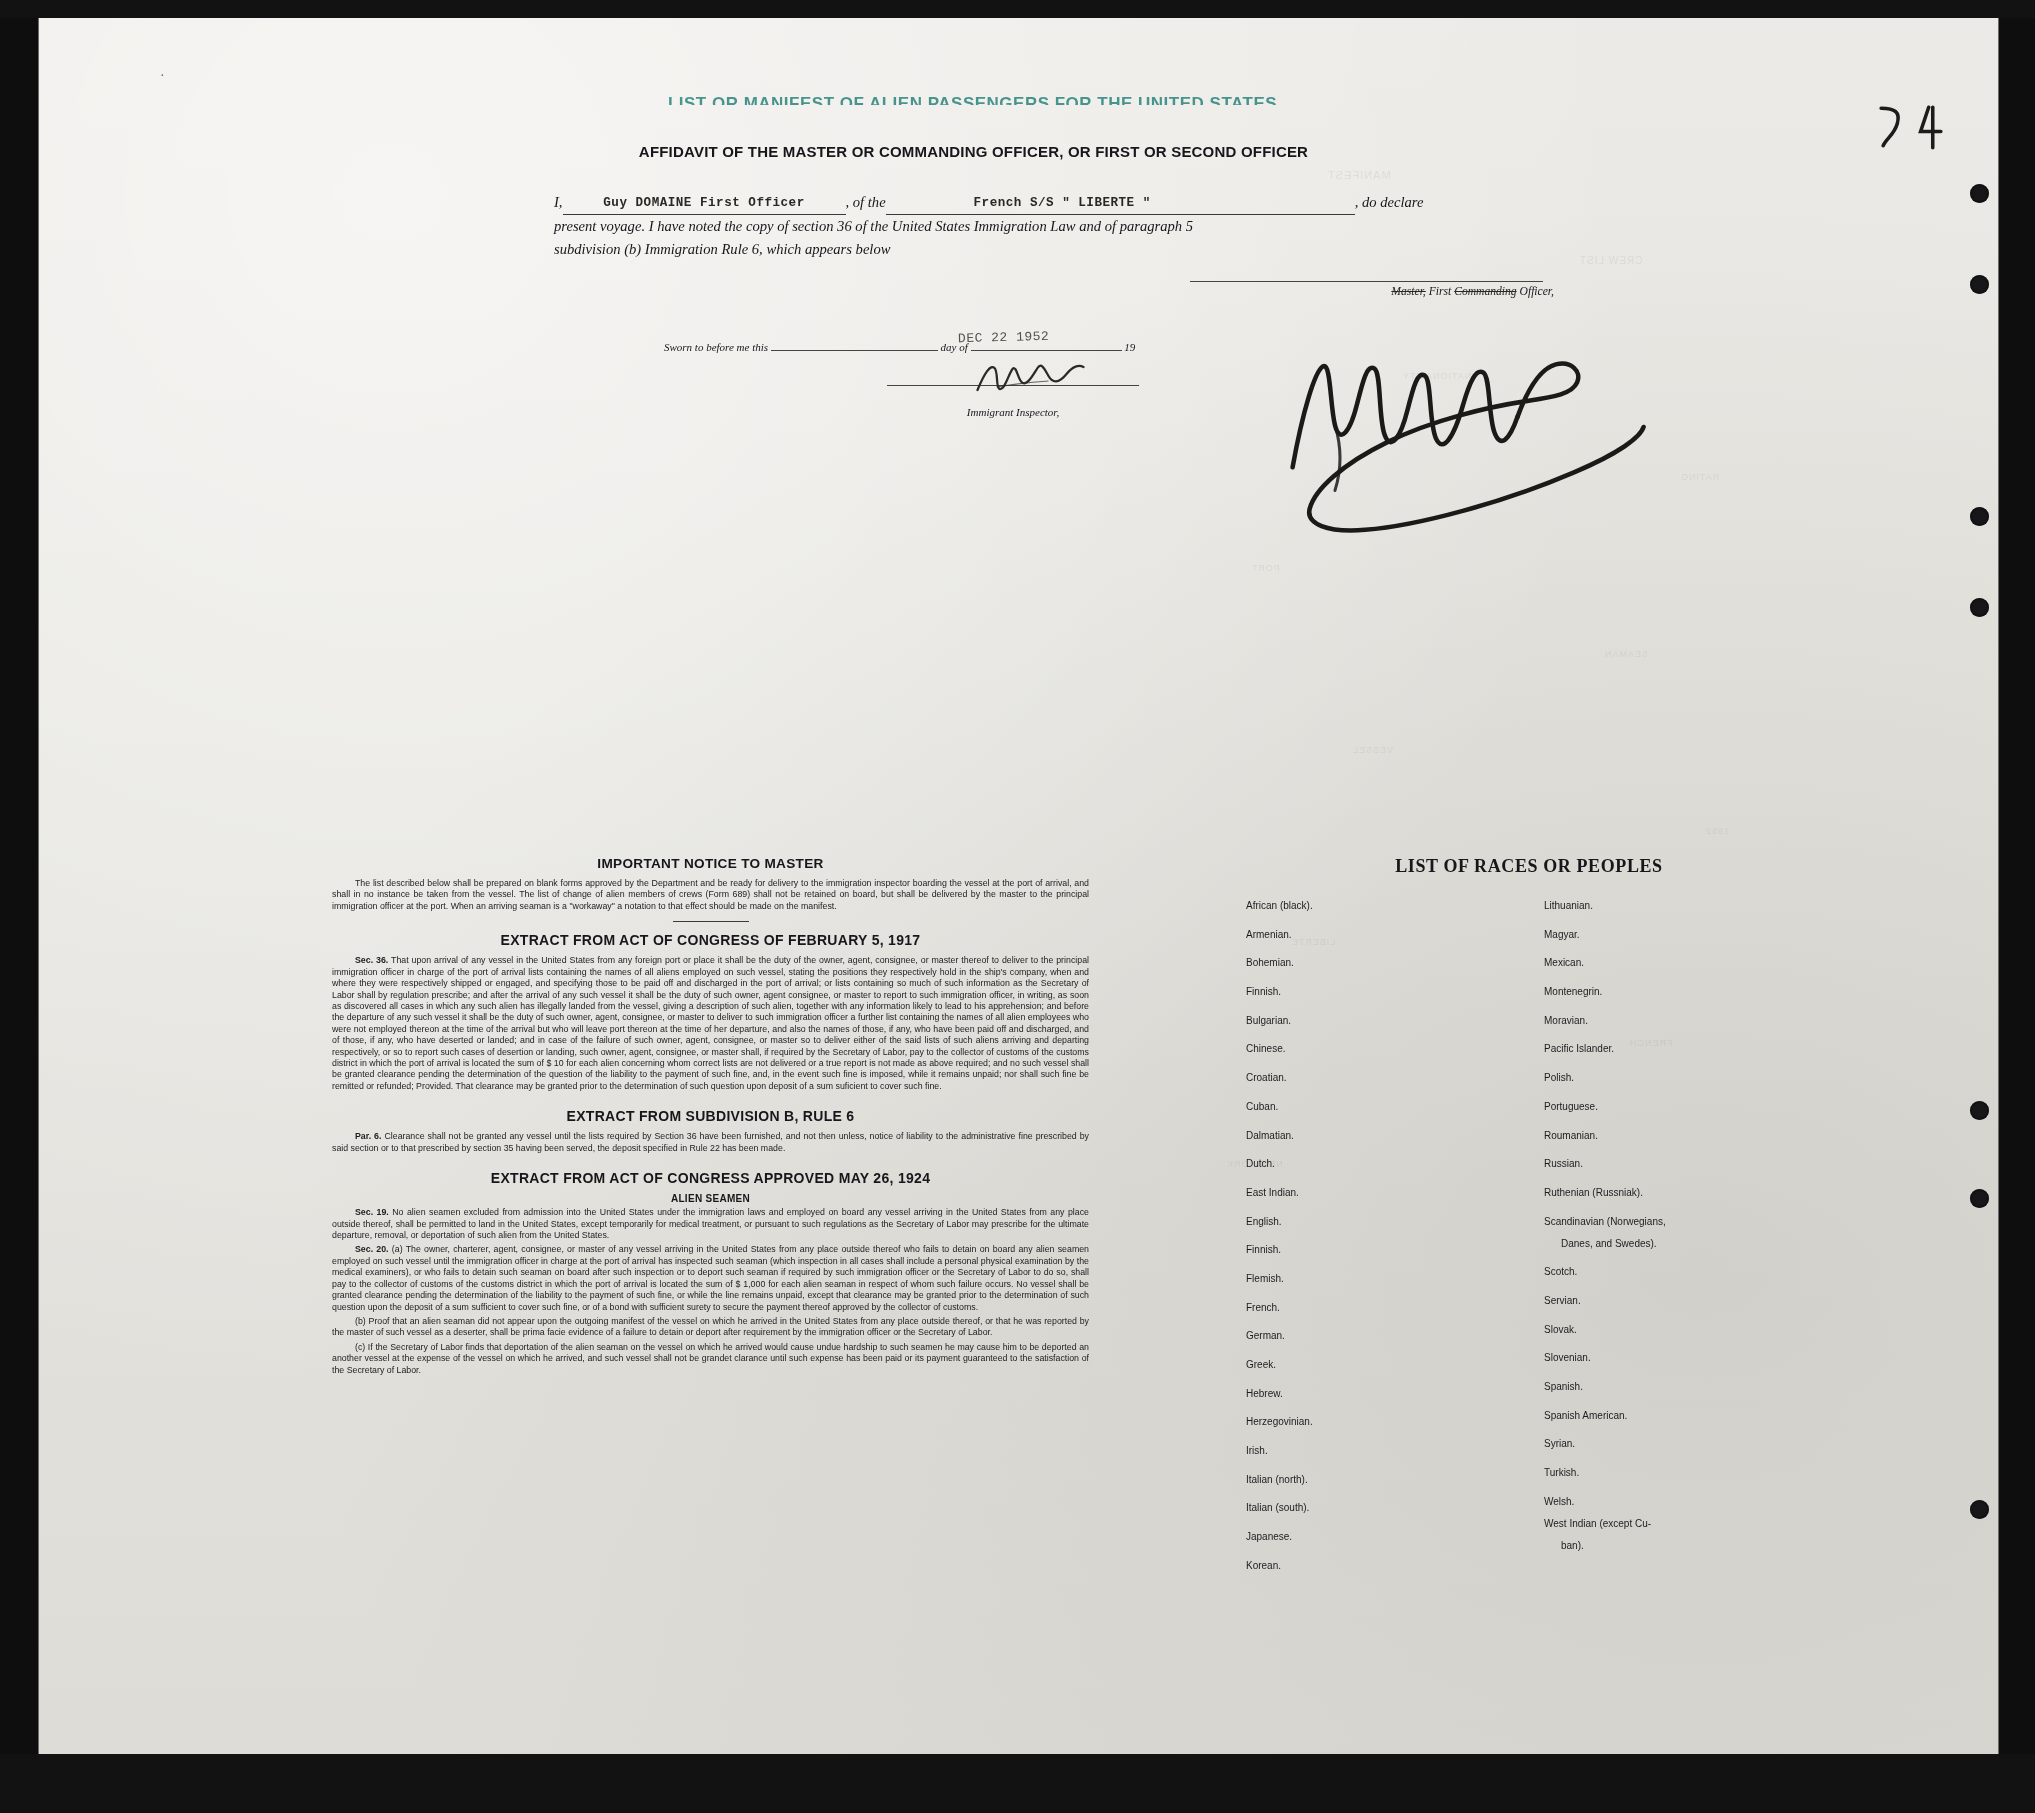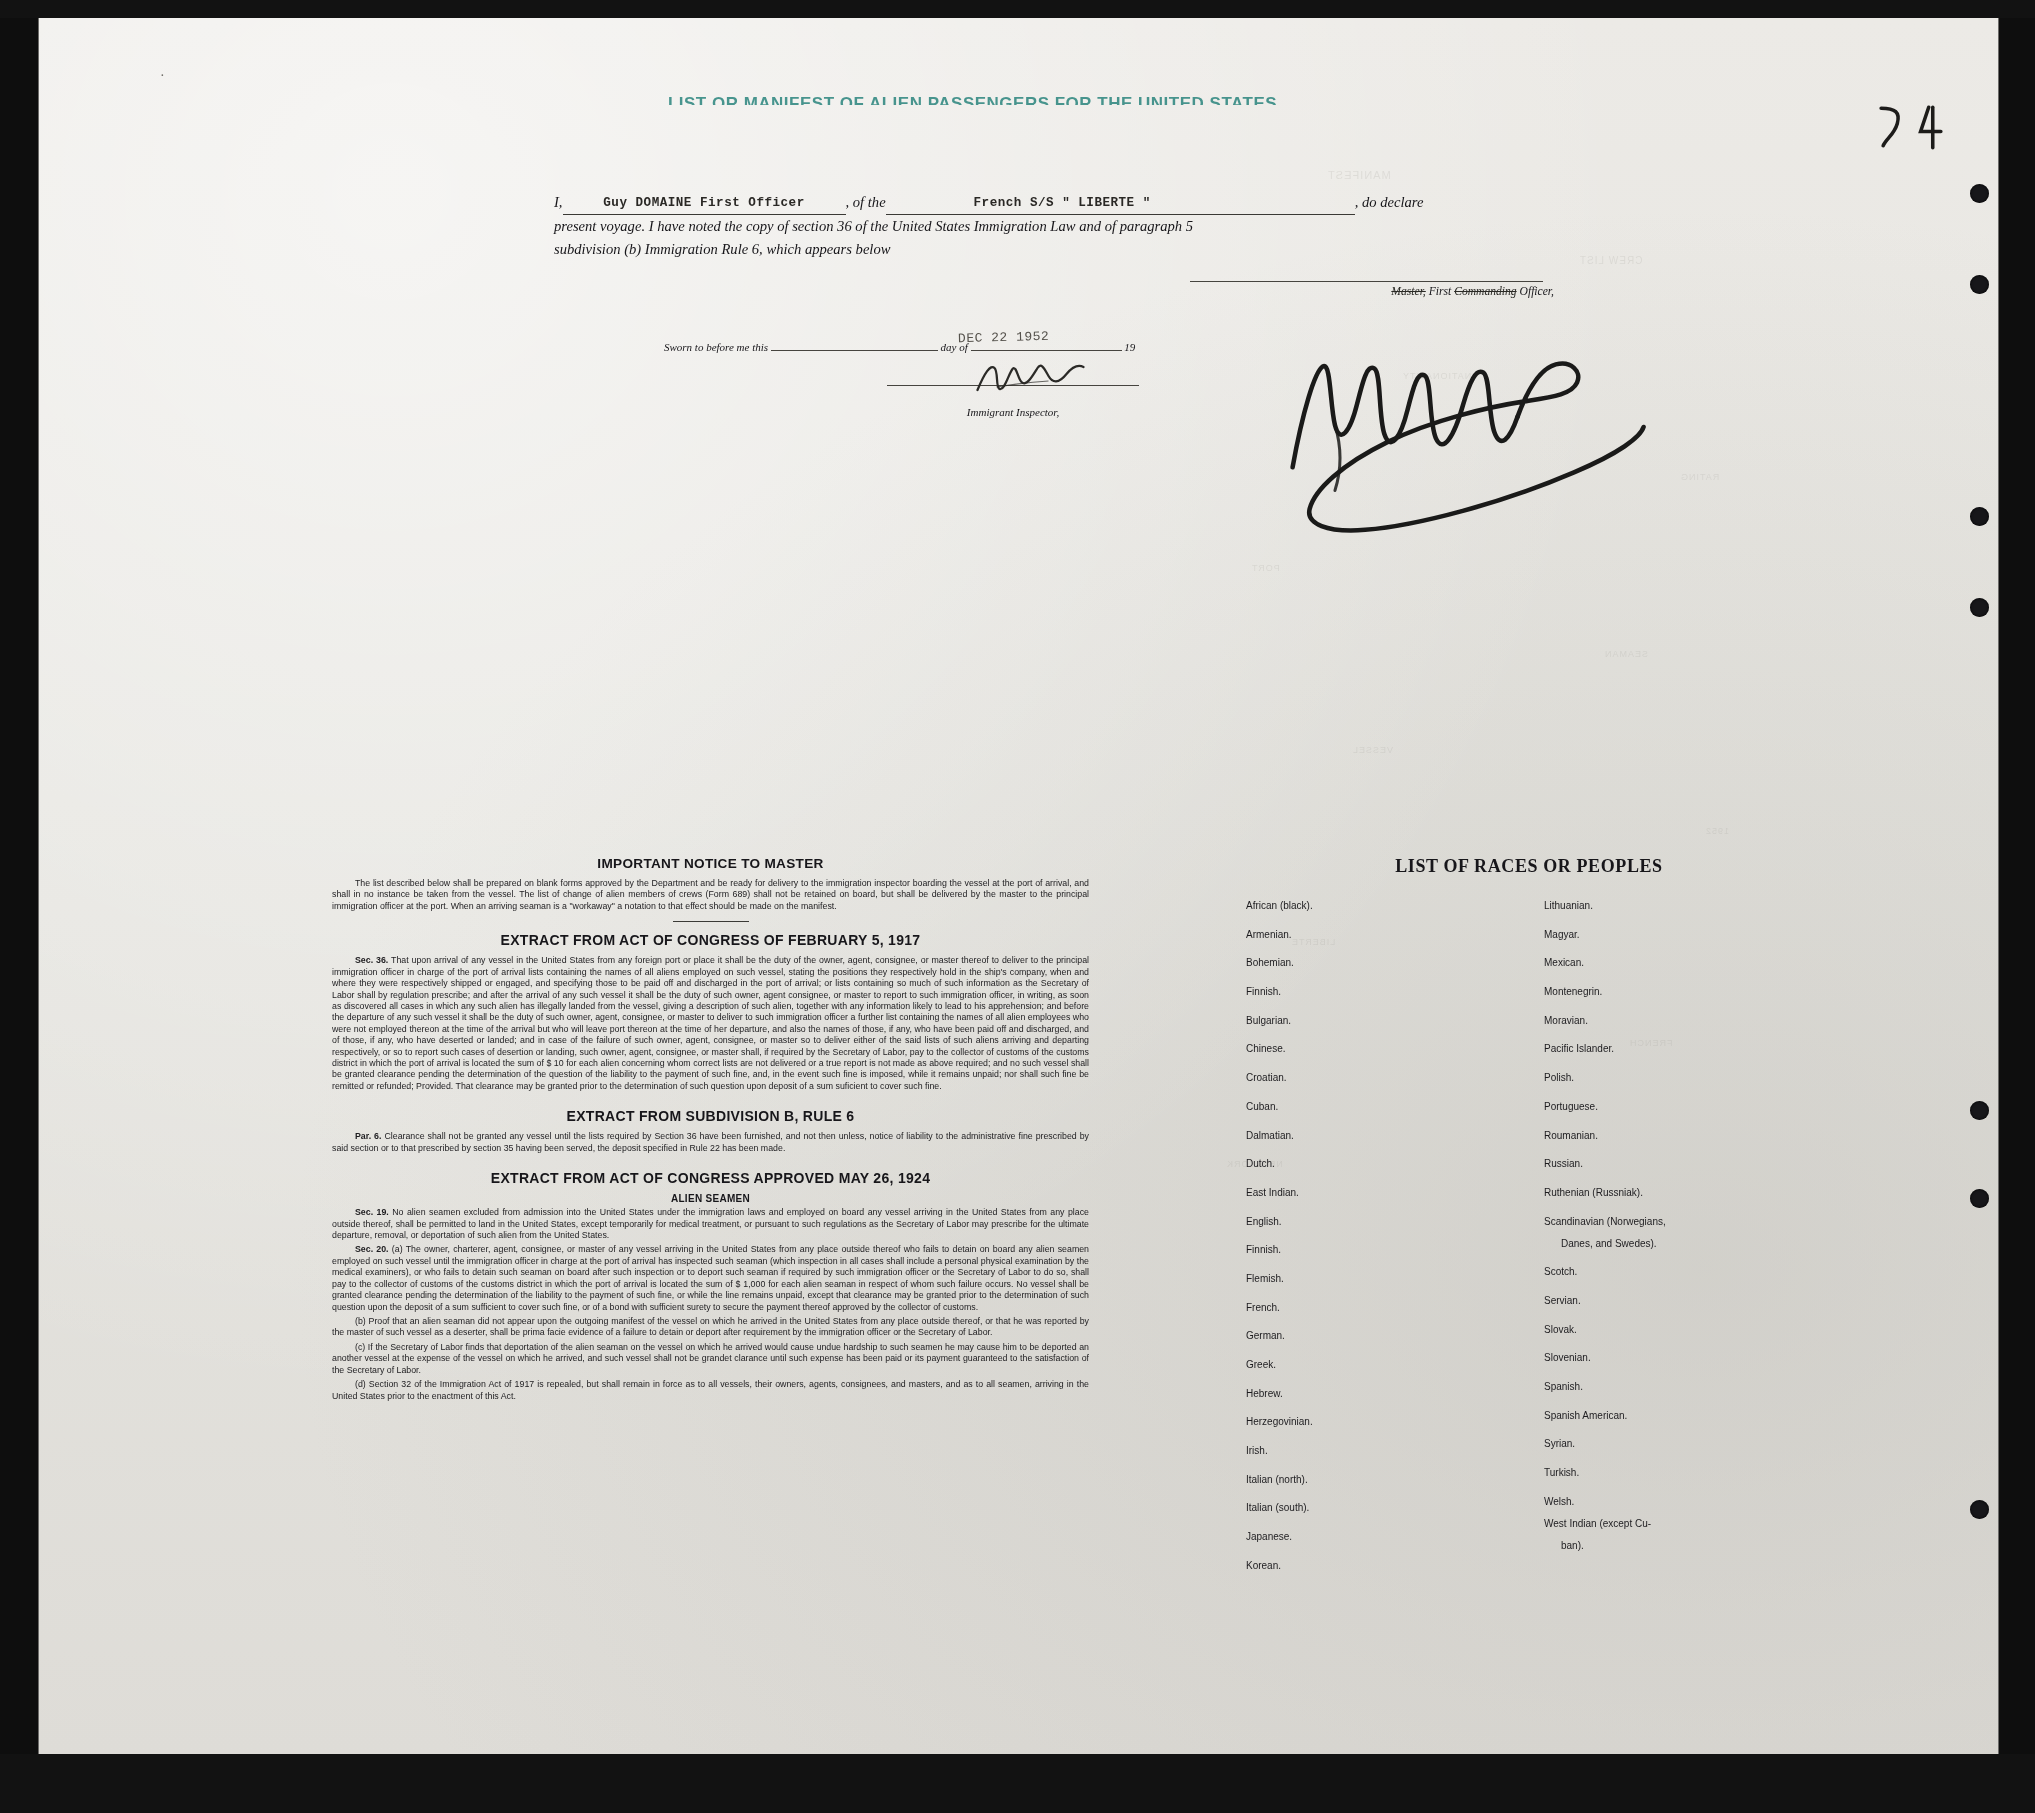--- a/index.html
+++ b/index.html
@@ -312,20 +312,21 @@
     <div class="bl" style="left:1666px; top:808px; font-size:9px;">1952</div>
     <div class="bl" style="left:1252px; top:919px; font-size:9px;">LIBERTE</div>
     <div class="bl" style="left:1590px; top:1020px; font-size:9px;">FRENCH</div>
     <div class="bl" style="left:1187px; top:1141px; font-size:9px;">NEW YORK</div>
   </div>
 
   <div id="doc">
 
     <div id="cropped-head">LIST OR MANIFEST OF ALIEN PASSENGERS FOR THE UNITED STATES</div>
 
+    <div id="affidavit-title">AFFIDAVIT OF THE MASTER OR COMMANDING OFFICER, OR FIRST OR SECOND OFFICER</div>
 
     <div id="decl">
       <div class="row1">
         <span>I,</span>
         <span class="ul blank-name">
           <span class="typed">Guy DOMAINE  First Officer</span>
         </span>
         <span>, of the</span>
         <span class="ul blank-vessel">
           <span class="typed">French S/S " LIBERTE "</span>
@@ -411,21 +412,20 @@
         <span>No alien seamen excluded from admission into the United States under the immigration laws and employed on board any vessel arriving in the United States from any place outside thereof, shall be permitted to land in the United States, except temporarily for medical treatment, or pursuant to such regulations as the Secretary of Labor may prescribe for the ultimate departure, removal, or deportation of such alien from the United States.</span>
       </p>
 
       <p class="body indent">
         <span class="secno">Sec. 20.</span>
         <span>(a)  The owner, charterer, agent, consignee, or master of any vessel arriving in the United States from any place outside thereof who fails to detain on board any alien seamen employed on such vessel until the immigration officer in charge at the port of arrival has inspected such seaman (which inspection in all cases shall include a personal physical examination by the medical examiners), or who fails to detain such seaman on board after such inspection or to deport such seaman if required by such immigration officer or the Secretary of Labor to do so, shall pay to the collector of customs of the customs district in which the port of arrival is located the sum of $ 1,000 for each alien seaman in respect of whom such failure occurs.  No vessel shall be granted clearance pending the determination of the liability to the payment of such fine, or while the line remains unpaid, except that clearance may be granted prior to the determination of such question upon the deposit of a sum sufficient to cover such fine, or of a bond with sufficient surety to secure the payment thereof approved by the collector of customs.</span>
       </p>
 
       <p class="body indent">(b)  Proof that an alien seaman did not appear upon the outgoing manifest of the vessel on which he arrived in the United States from any place outside thereof, or that he was reported by the master of such vessel as a deserter, shall be prima facie evidence of a failure to detain or deport after requirement by the immigration officer or the Secretary of Labor.</p>
       <p class="body indent">(c)  If the Secretary of Labor finds that deportation of the alien seaman on the vessel on which he arrived would cause undue hardship to such seamen he may cause him to be deported an another vessel at the expense of the vessel on which he arrived, and such vessel shall not be grandet clarance until such expense has been paid or its payment guaranteed to the satisfaction of the Secretary of Labor.</p>
-      <p class="body indent">(d)  Section 32 of the Immigration Act of 1917 is repealed, but shall remain in force as to all vessels, their owners, agents, consignees, and masters, and as to all seamen, arriving in the United States prior to the enactment of this Act.</p>
     </div>
 
     <div id="right-col">
       <div id="races-title">LIST OF RACES OR PEOPLES</div>
       <div id="races-grid">
         <ul>
           <li>African (black).</li>
           <li>Armenian.</li>
           <li>Bohemian.</li>
           <li>Finnish.</li>

